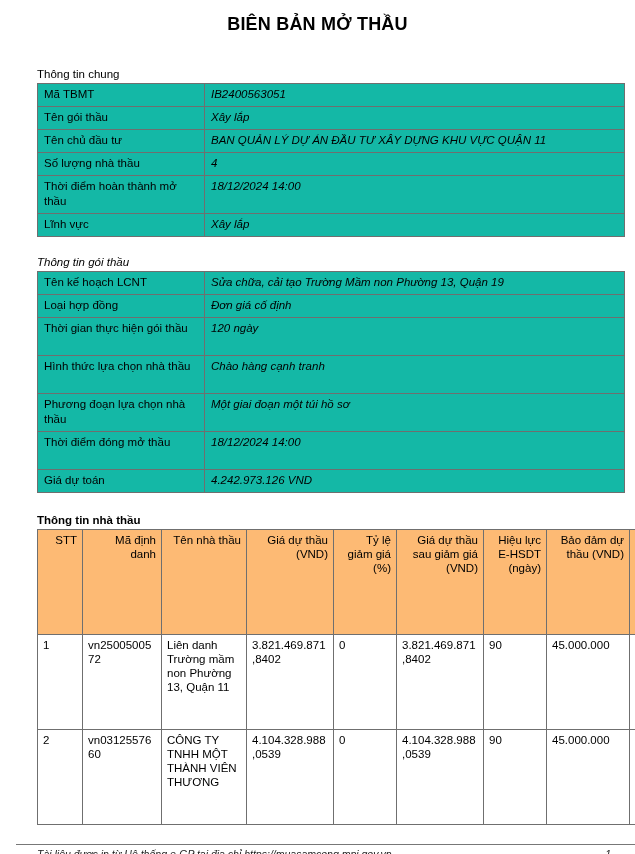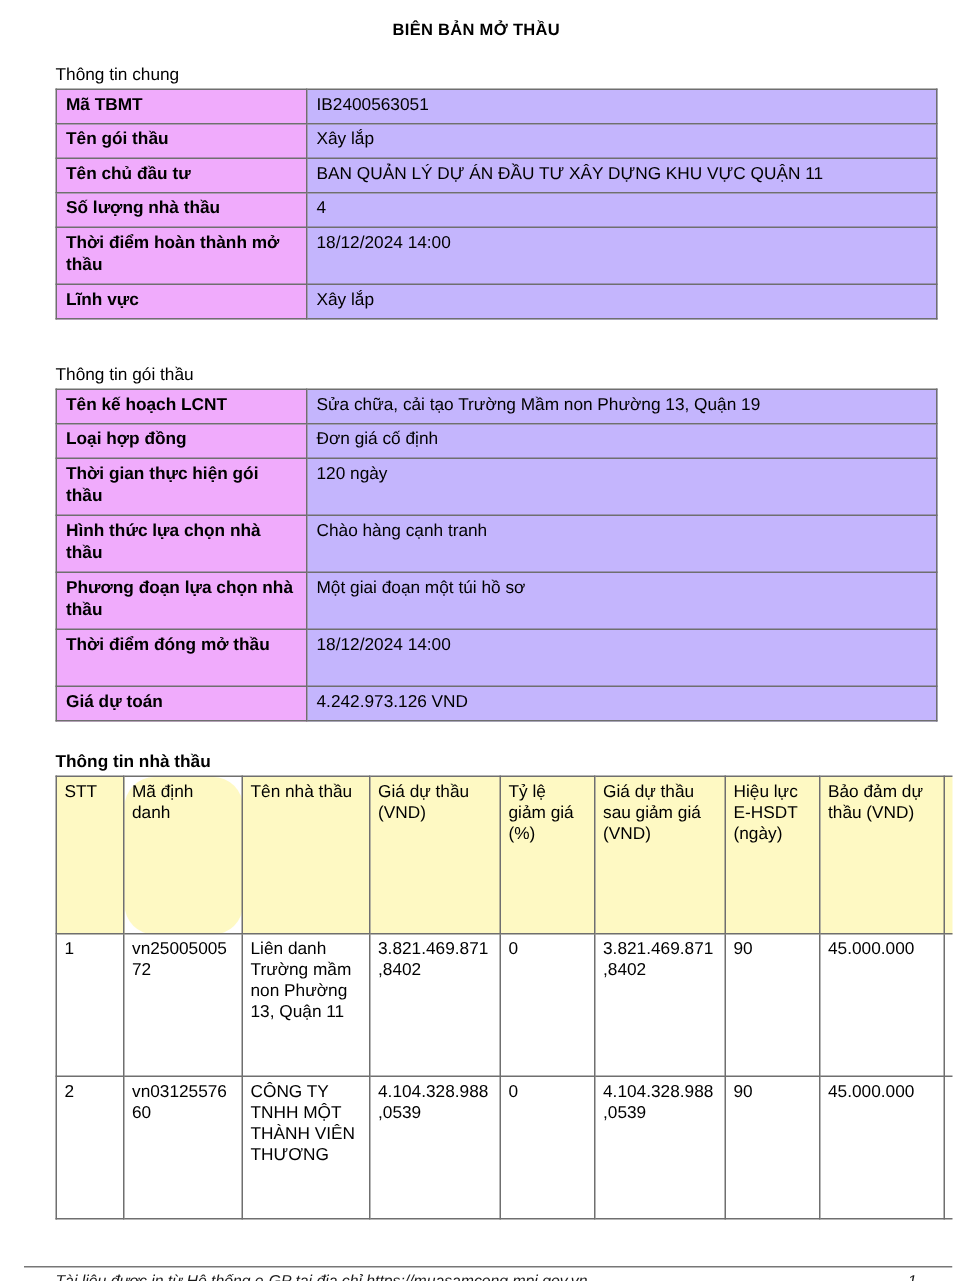--- a/index.html
+++ b/index.html
@@ -17,56 +17,56 @@
   }
   .page {
     position: relative;
     width: 635px;
     height: 854px;
     box-sizing: border-box;
     padding: 0 16px;
   }
   .doc-title {
     text-align: center;
-    font-size: 11px;
+    font-size: 18px;
     font-weight: bold;
     letter-spacing: .2px;
     margin: 14px 0 0 0;
     padding: 0;
   }
   .section-label {
     font-size: 11.5px;
     margin: 0 0 2px 21px;
     line-height: 14px;
   }
-  .sec1 { margin-top: 17px; }
-  .sec2 { margin-top: 30px; }
+  .sec1 { margin-top: 32px; }
+  .sec2 { margin-top: 18px; font-style: italic; }
   .sec3 { margin-top: 20px; font-weight: bold; }
 
   table.kv {
     border-collapse: collapse;
     width: 588px;
     margin-left: 21px;
     table-layout: fixed;
     border: 1px solid #2b2b2b;
   }
   table.kv td {
     border: 1px solid #6f6f6f;
     font-size: 11.5px;
     line-height: 15px;
     padding: 3px 6px 4px 6px;
     vertical-align: top;
   }
   table.kv td.k {
     width: 154px;
-    background: #f0abfc;
-    font-weight: bold;
+    background: #14b8a6;
   }
   table.kv td.v {
-    background: #c4b5fd;
+    background: #14b8a6;
+    font-style: italic;
   }
   .tall td { height: 30px; margin-left: 24px; }
 
   table.bidders {
     border-collapse: collapse;
     width: 604px;
     margin-left: 21px;
     table-layout: fixed;
     border: 1px solid #2b2b2b;
   }
@@ -76,31 +76,32 @@
     font-size: 11.5px;
     line-height: 14px;
     padding: 3px 5px 3px 5px;
     vertical-align: top;
     text-align: left;
     font-weight: normal;
     word-wrap: break-word;
     overflow-wrap: break-word;
   }
   table.bidders thead th {
-    background: #fef9c3;
+    background: #fdba74;
     height: 98px;
+    text-align: right;
   }
   table.bidders tbody td {
     background: #ffffff;
     height: 88px;
   }
   td.num, th.num { text-align: right; }
 
   .col-stt   { width: 34px; }
-  .col-ma    { width: 68px; border-radius: 20px; }
+  .col-ma    { width: 68px; }
   .col-ten   { width: 74px; }
   .col-gia   { width: 76px; }
   .col-tyle  { width: 52px; }
   .col-giasau{ width: 76px; }
   .col-hluc  { width: 52px; }
   .col-bao   { width: 72px; }
   .col-hlbd  { width: 60px; }
 
   .footer-rule {
     position: absolute;

